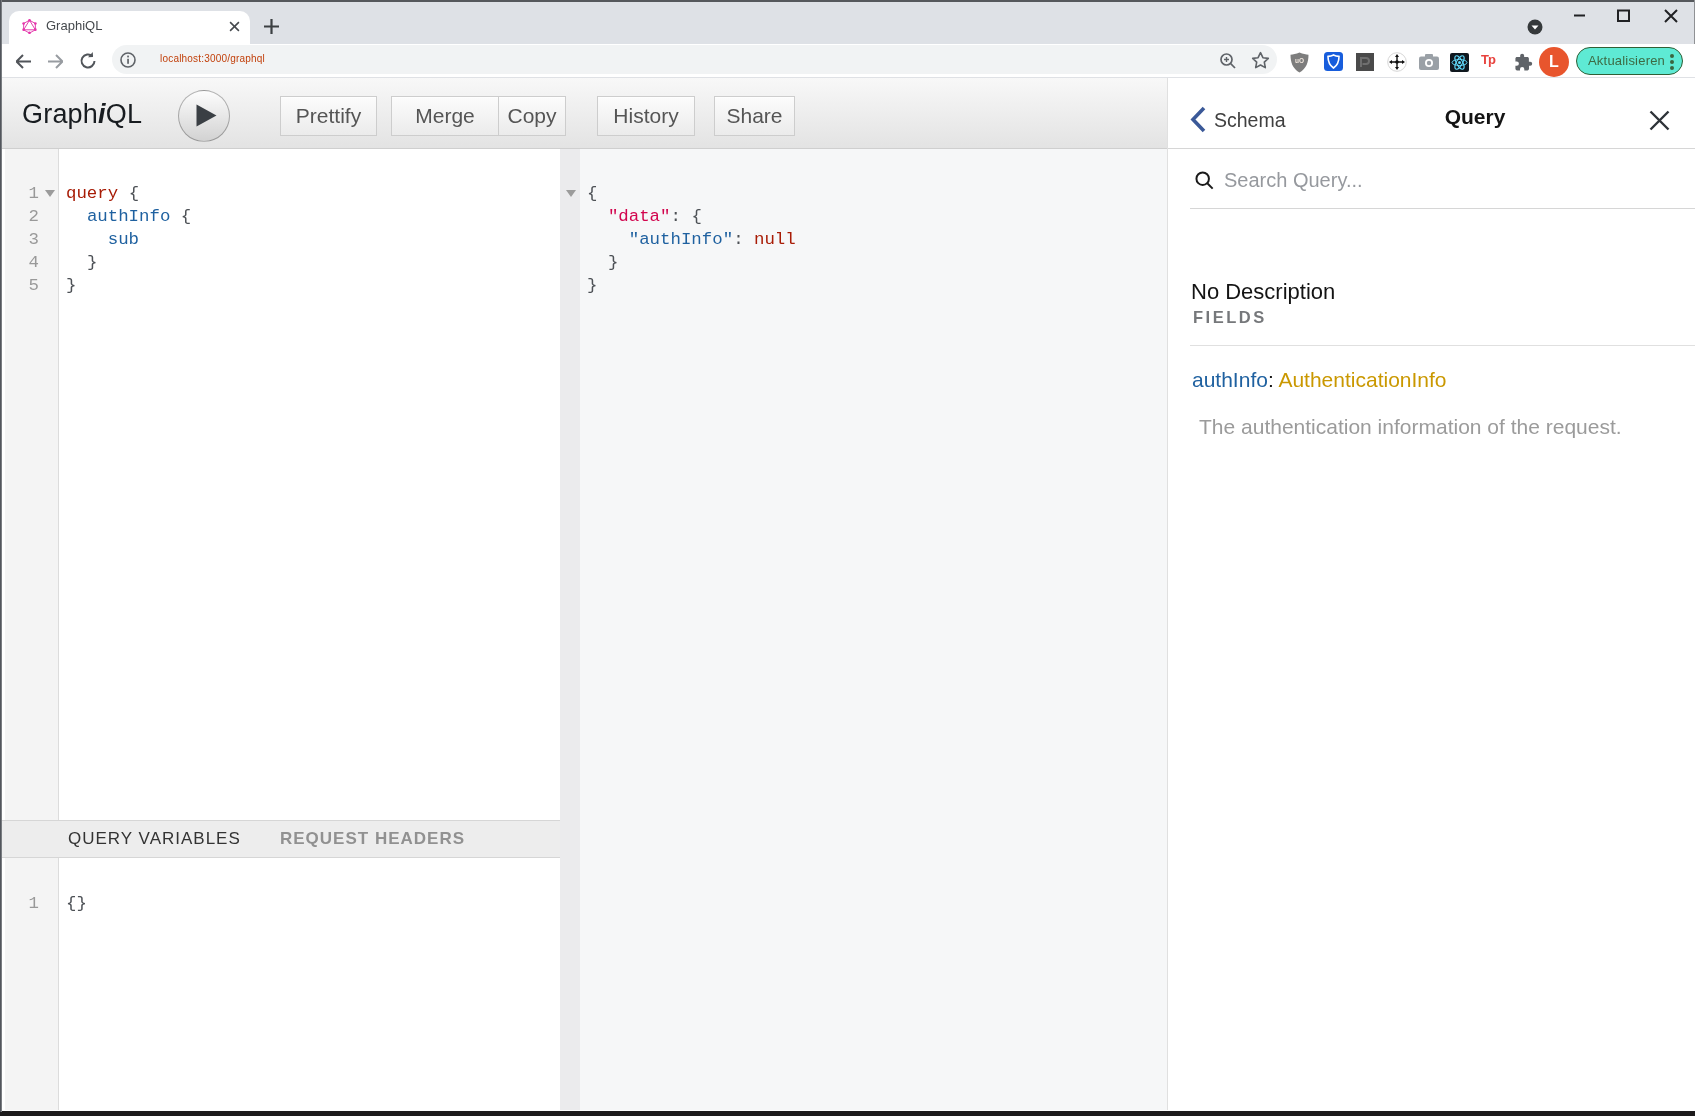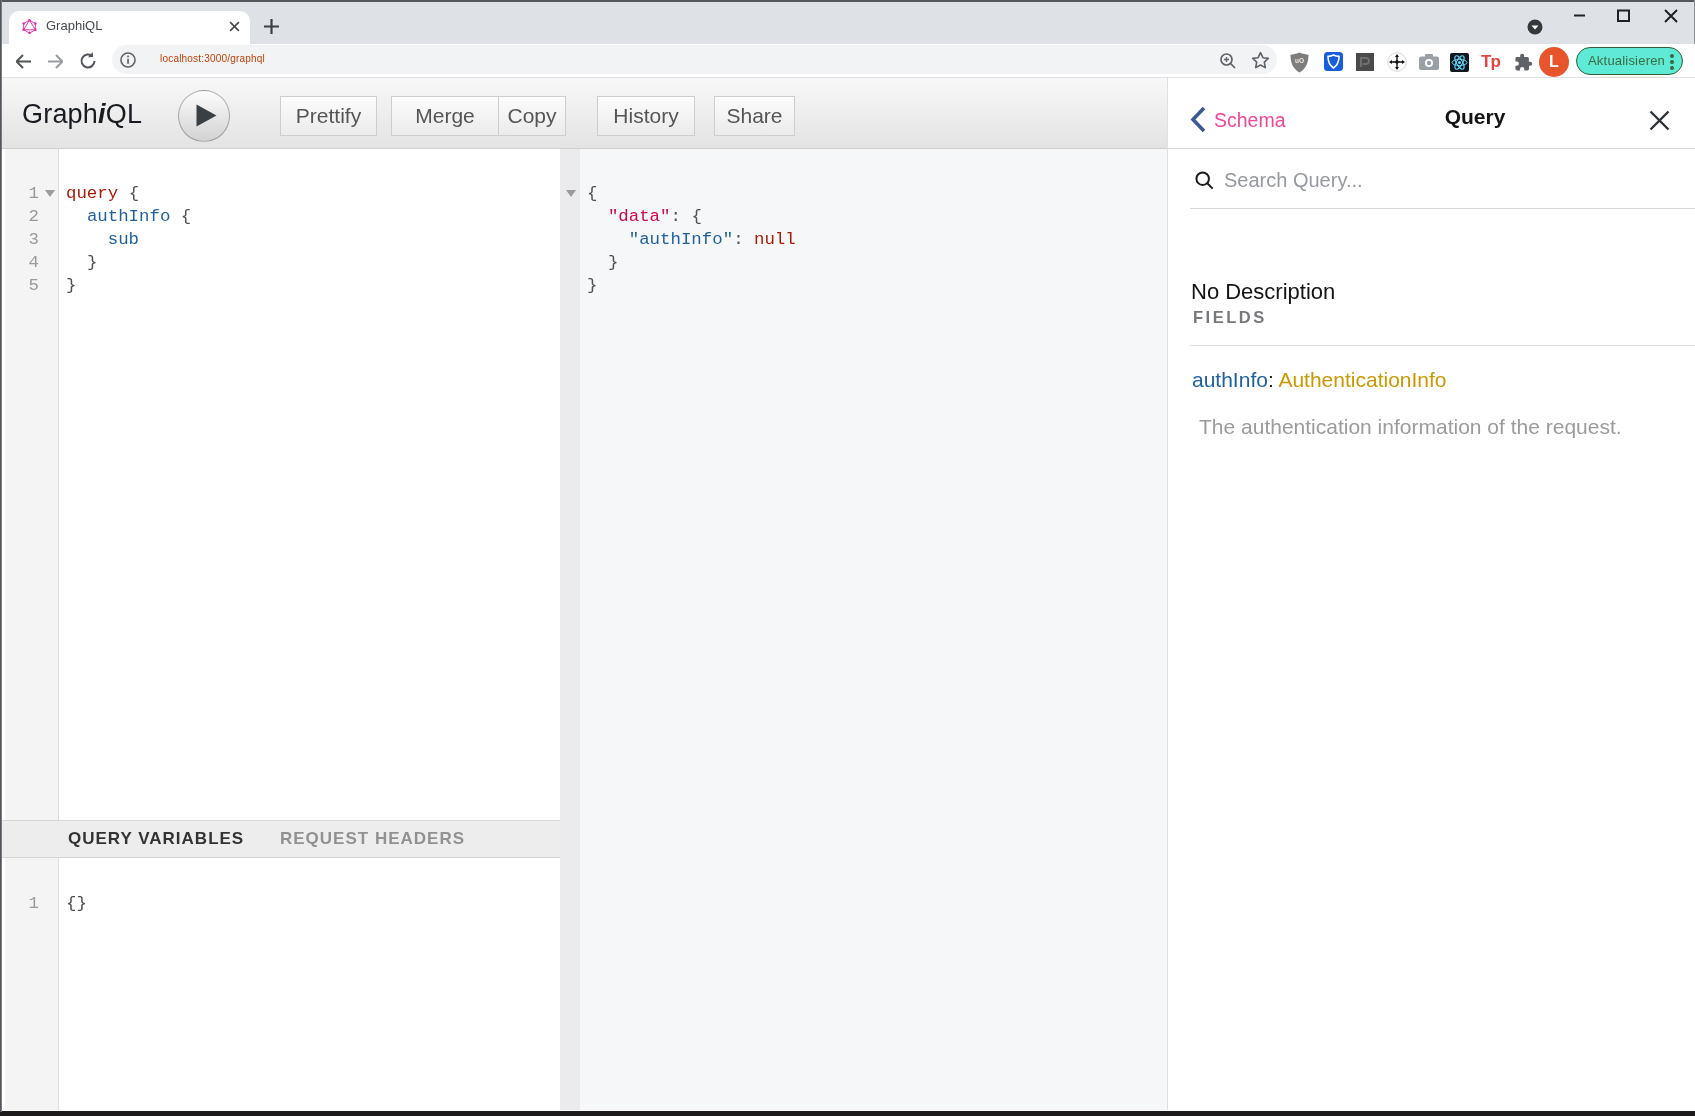--- a/index.html
+++ b/index.html
@@ -139,21 +139,21 @@
 </svg>
 <svg class="abs" style="left:1450px;top:53px" width="19" height="19" viewBox="0 0 19 19">
   <rect width="19" height="19" rx="2" fill="#10181f"></rect>
   <g stroke="#61dafb" stroke-width="1" fill="none">
     <ellipse cx="9.5" cy="9.5" rx="7.5" ry="3"></ellipse>
     <ellipse cx="9.5" cy="9.5" rx="7.5" ry="3" transform="rotate(60 9.5 9.5)"></ellipse>
     <ellipse cx="9.5" cy="9.5" rx="7.5" ry="3" transform="rotate(120 9.5 9.5)"></ellipse>
   </g>
   <circle cx="9.5" cy="9.5" r="1.5" fill="#61dafb"></circle>
 </svg>
-<div class="abs" style="left:1481px;top:52px;font-size:17px;font-weight:bold;color:#e8433e;letter-spacing:-1px;">Tp</div>
+<div class="abs" style="left:1481px;top:52px;font-size:13px;font-weight:bold;color:#e8433e;letter-spacing:-1px;">Tp</div>
 <svg class="abs" style="left:1514px;top:53px" width="19" height="19" viewBox="0 0 24 24">
   <path d="M20.5 11h-1.7V7c0-1.1-.9-2-2-2h-4V3.3a2.5 2.5 0 0 0-5 0V5h-4c-1.1 0-2 .9-2 2v3.8h1.7a2.7 2.7 0 0 1 0 5.4H1.8V20c0 1.1.9 2 2 2h3.8v-1.7a2.7 2.7 0 0 1 5.4 0V22H17c1.1 0 2-.9 2-2v-4h1.5a2.5 2.5 0 0 0 0-5z" fill="#5f6368"></path>
 </svg>
 <div class="abs" style="left:1539px;top:47px;width:30px;height:30px;border-radius:15px;background:#e8552d;color:#fff;font-size:16px;font-weight:bold;text-align:center;line-height:30px;">L</div>
 
 <div class="abs" style="left:1576px;top:47px;width:107px;height:28px;border:1.5px solid #2f5f36;border-radius:14.5px;box-sizing:border-box;background:#5eead4;">
   <div style="position:absolute;left:11px;top:0;height:25px;line-height:25px;font-size:13px;color:#3d6a44;letter-spacing:0.2px;">Aktualisieren</div>
   <div style="position:absolute;left:92.5px;top:6px;width:4px;height:4px;background:#3a663f;border-radius:2.5px;box-shadow:0 6px 0 #3a663f,0 12px 0 #3a663f;"></div>
 </div>
 
@@ -192,34 +192,34 @@
 <div class="abs mono" style="left:587px;top:182px;"><span class="pun">{</span>
   <span class="def">"data"</span><span class="pun">:</span> <span class="pun">{</span>
     <span class="prop">"authInfo"</span><span class="pun">:</span> <span class="kw">null</span>
   <span class="pun">}</span>
 <span class="pun">}</span></div>
 <svg class="abs" style="left:566px;top:190px" width="10" height="7" viewBox="0 0 10 7">
   <path d="M0 0 L10 0 L5 7 Z" fill="#9b9b9b"></path>
 </svg>
 
 <div class="abs" id="varheader"></div>
-<div class="abs" style="left:68px;top:820px;height:38px;line-height:38px;font-size:17px;font-weight:bold;letter-spacing:1px;color:#333;">QUERY VARIABLES</div>
+<div class="abs" style="left:68px;top:820px;height:38px;line-height:38px;font-size:17px;font-weight:normal;letter-spacing:1px;color:#333;">QUERY VARIABLES</div>
 <div class="abs" style="left:280px;top:820px;height:38px;line-height:38px;font-size:17px;font-weight:bold;letter-spacing:1px;color:#919191;">REQUEST HEADERS</div>
 <div class="abs" id="gutter2"></div>
 <div class="abs mono lnum" style="left:2px;top:892px;">1</div>
 <div class="abs mono pun" style="left:66px;top:892px;">{}</div>
 
 <div class="abs" id="docs">
   <div id="docheader"></div>
 </div>
 
 <svg class="abs" style="left:1189px;top:106px" width="17" height="27" viewBox="0 0 17 27">
   <path d="M15 2 L4 13.5 L15 25" stroke="#3B5998" stroke-width="3.6" fill="none"></path>
 </svg>
-<div class="abs" style="left:1214px;top:109px;font-size:19.5px;color:#ec4899;">Schema</div>
+<div class="abs" style="left:1214px;top:109px;font-size:19.5px;color:#404040;">Schema</div>
 <div class="abs" style="left:1380px;top:105px;width:190px;text-align:center;font-size:21px;font-weight:bold;color:#141414;">Query</div>
 <svg class="abs" style="left:1649px;top:110px" width="21" height="21" viewBox="0 0 21 21">
   <path d="M1.5 1.5 L19.5 19.5 M19.5 1.5 L1.5 19.5" stroke="#2e3338" stroke-width="2.4"></path>
 </svg>
 
 <svg class="abs" style="left:1195px;top:171px" width="19" height="19" viewBox="0 0 21 21">
   <circle cx="8.5" cy="8.5" r="6.9" stroke="#1a1a1a" stroke-width="2.2" fill="none"></circle>
   <path d="M13.6 13.6 L19.5 19.5" stroke="#1a1a1a" stroke-width="2.2"></path>
 </svg>
 <div class="abs" style="left:1224px;top:169px;font-size:20px;color:#96999e;">Search Query...</div>

